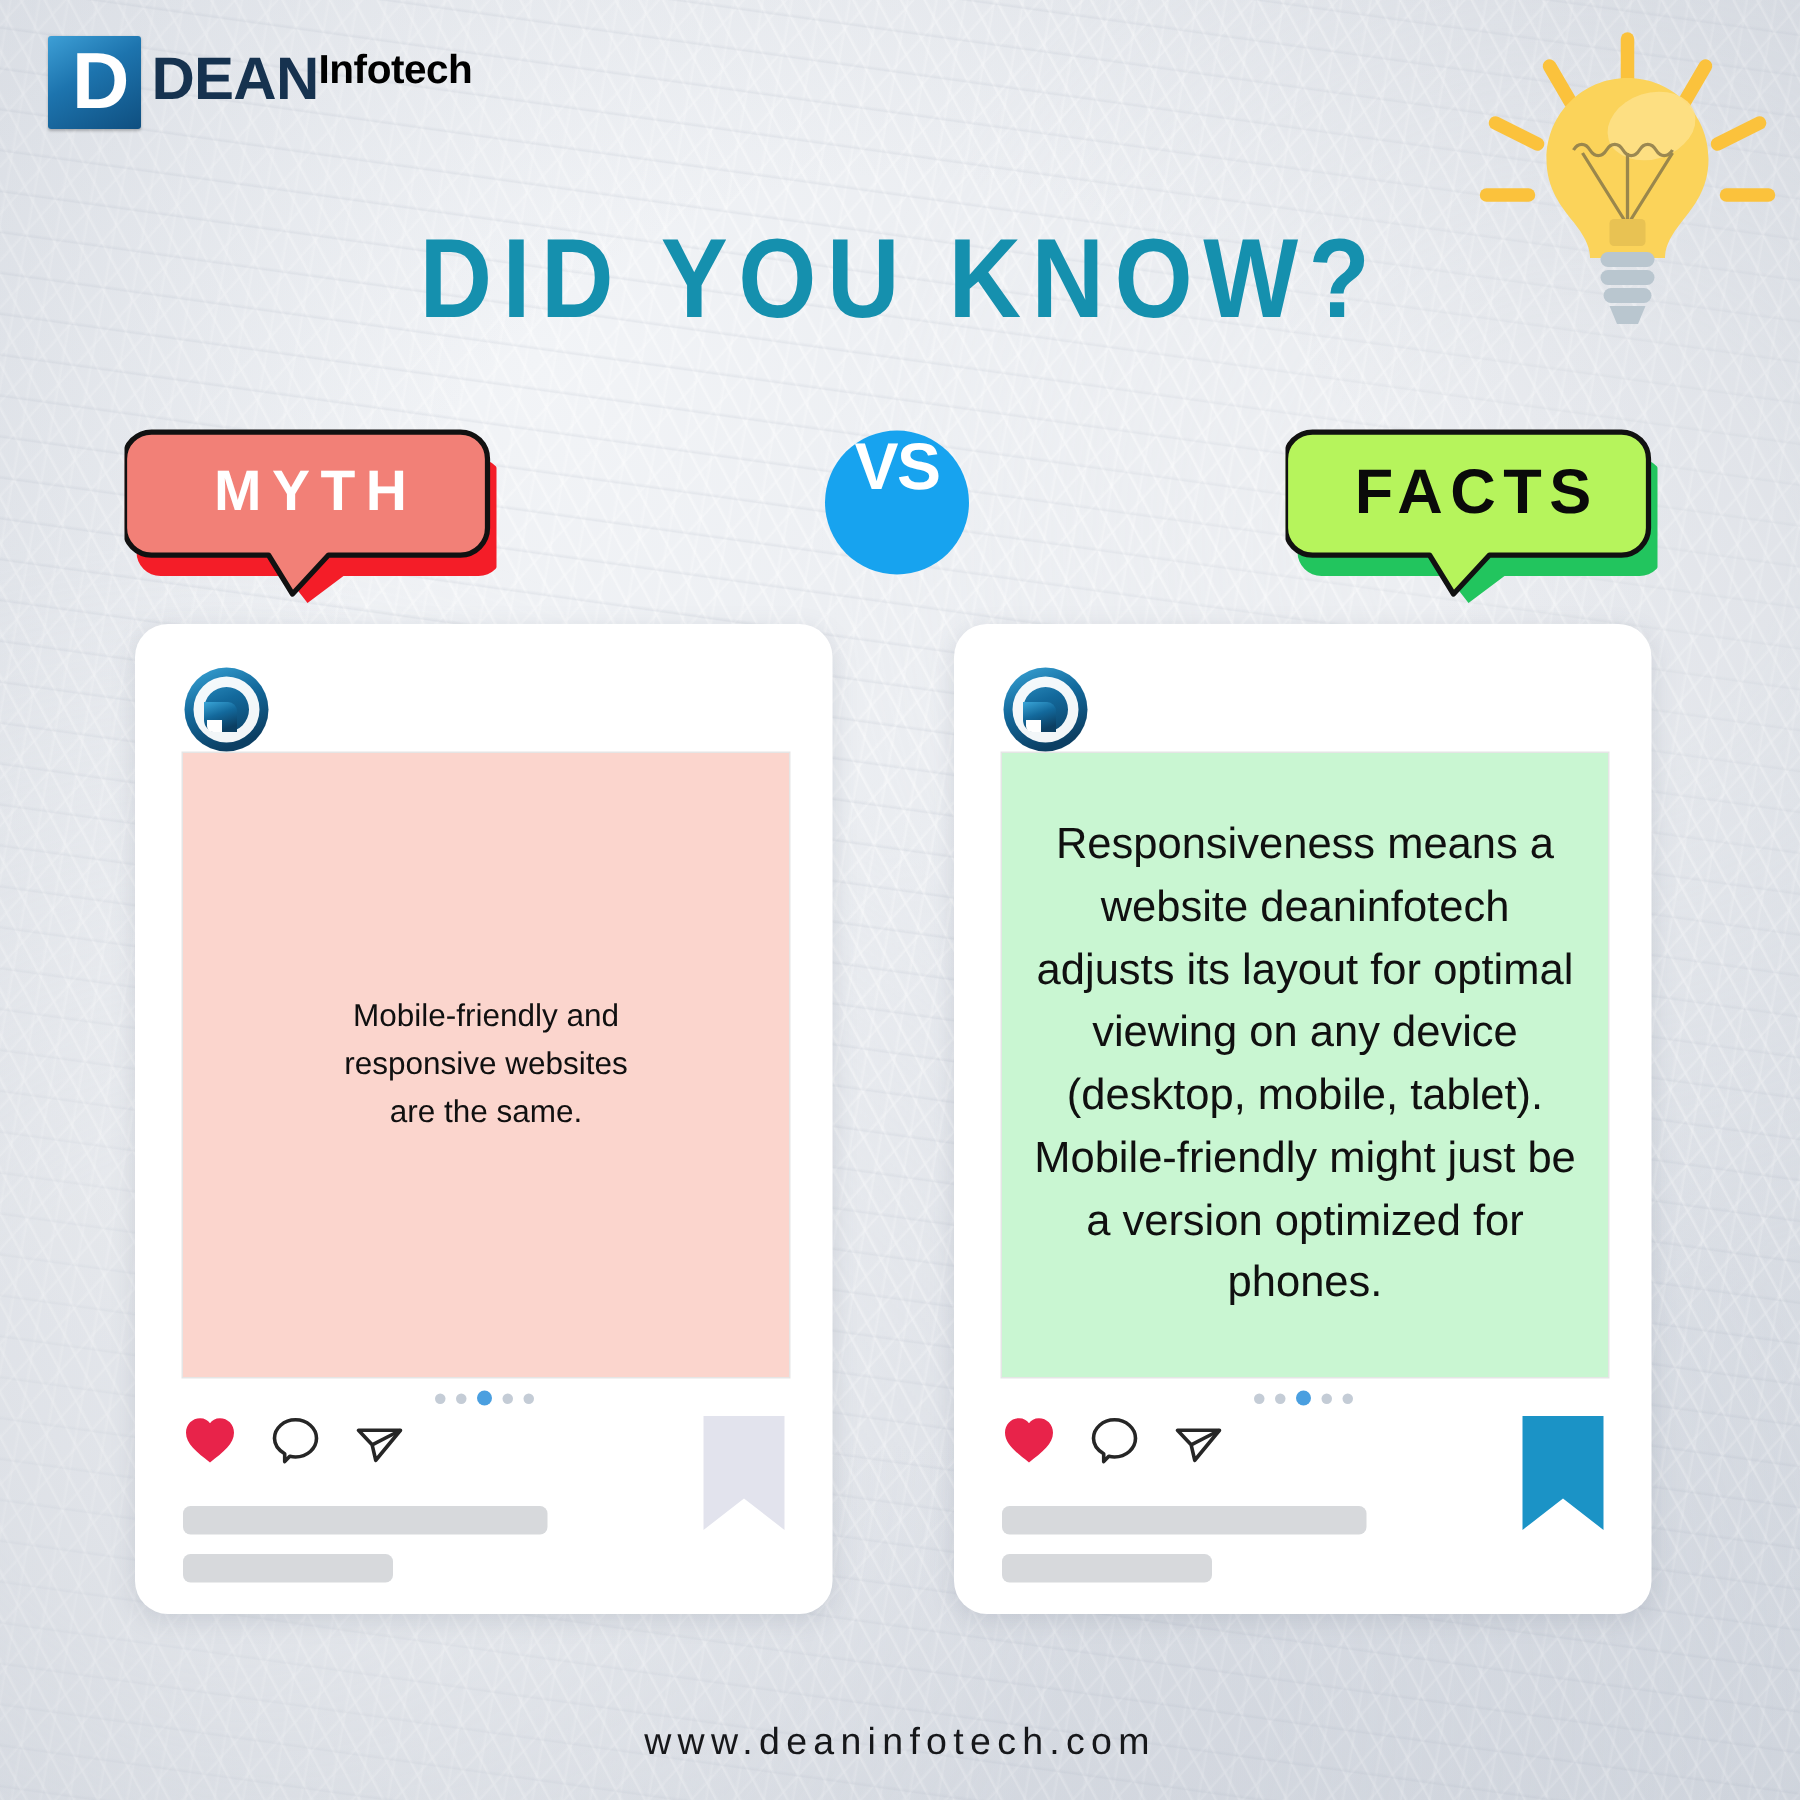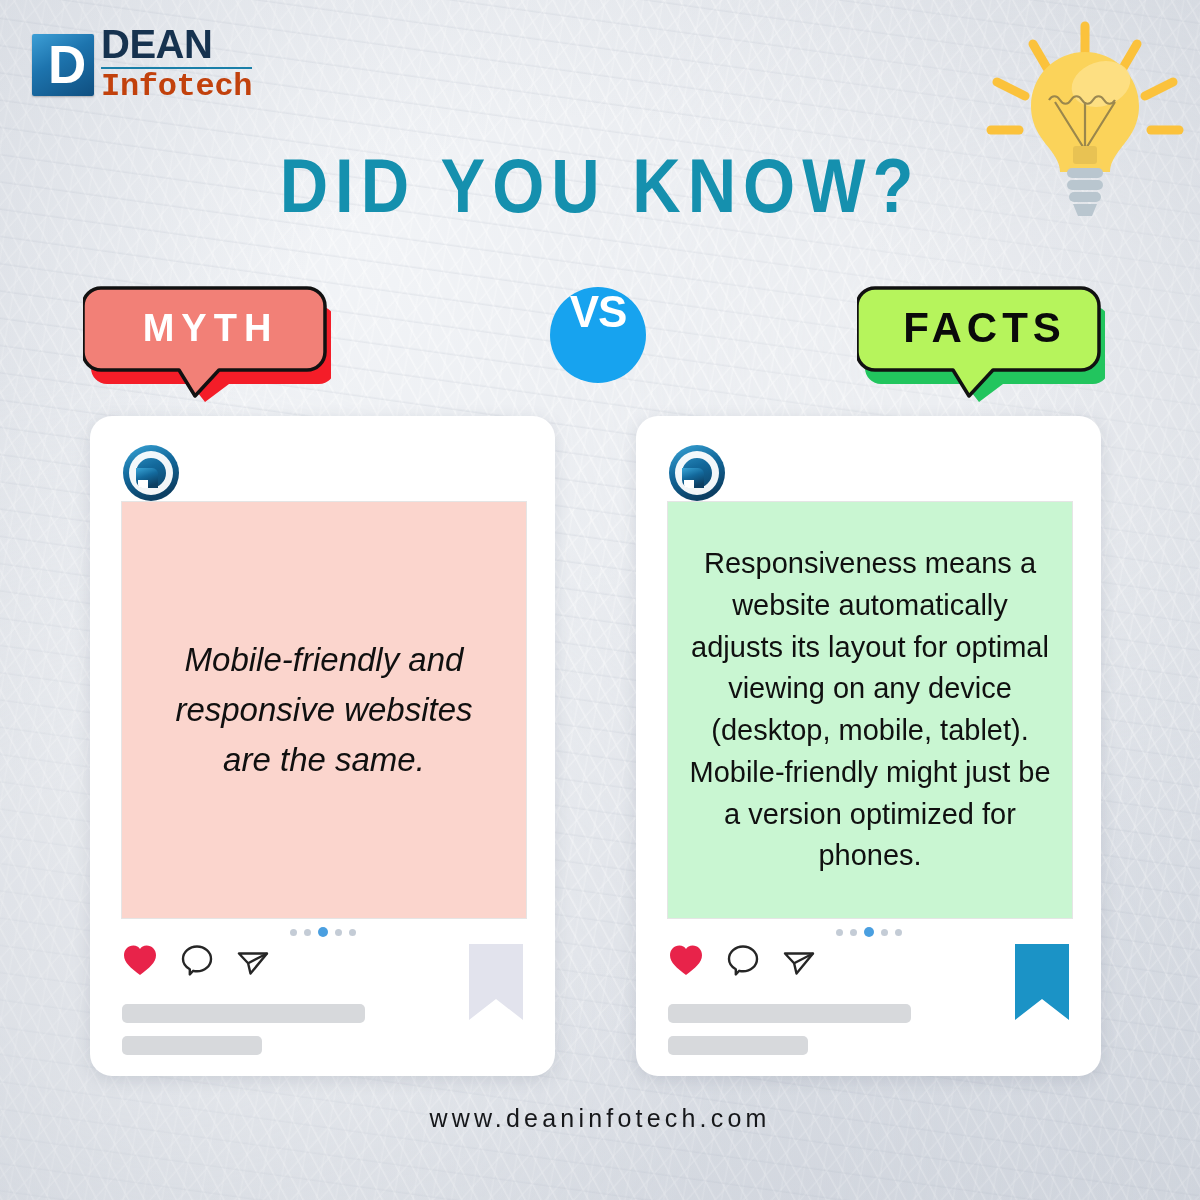--- a/index.html
+++ b/index.html
@@ -106,43 +106,43 @@
     height: 46px;
     color: #fff;
     font-family: "Liberation Sans", sans-serif;
     font-weight: 700;
     font-size: 53px;
     line-height: 46px;
     letter-spacing: -1px;
   }
   .brand-words {
     display: flex;
-    flex-direction: column;
+    flex-direction: row;
     line-height: 1;
     padding-bottom: 2px;
   }
   .brand-dean {
     font-family: "Liberation Sans", sans-serif;
     font-weight: 700;
     font-size: 40px;
     letter-spacing: -.5px;
     color: #16324f;
     padding-bottom: 2px;
   }
   .brand-rule {
     height: 2px;
     background: #1a7fa8;
     margin: 1px 0 2px 0;
   }
   .brand-infotech {
-    font-family: Liberation Mono, monospace;
+    font-family: Liberation Sans, sans-serif;
     font-weight: 700;
-    font-size: 32px;
+    font-size: 27px;
     letter-spacing: -.3px;
-    color: #c2410c;
+    color: #000000;
   }
 
   
   #headline {
     position: absolute;
     left: 0;
     right: 0;
     top: 143px;
     text-align: center;
     font-family: "Liberation Sans", sans-serif;
@@ -248,21 +248,21 @@
   #card-myth  .post-media { background: #fbd5cd; }
   #card-facts .post-media { background: #c9f6d2; }
 
   .post-text {
     text-align: center;
     color: #101010;
     font-family: "Liberation Sans", sans-serif;
     font-weight: 400;
     white-space: pre-line;
   }
-  #card-myth .post-text  { font-size: 33px; line-height: 1.52; font-style: italic; }
+  #card-myth .post-text  { font-size: 21px; line-height: 1.52; }
   #card-facts .post-text { font-size: 29px; line-height: 1.44; }
 
   .carousel-dots {
     position: absolute;
     top: 510px;
     left: 0;
     right: 0;
     display: flex;
     justify-content: center;
     align-items: center;
@@ -308,21 +308,21 @@
     height: 19px;
   }
   .caption-bar.long  { width: 243px; margin-bottom: 13px; }
   .caption-bar.short { width: 140px; }
 
   
   #footer-url {
     position: absolute;
     left: 0;
     right: 0;
-    top: 1104px;
+    top: 1147px;
     text-align: center;
     font-family: "Liberation Sans", sans-serif;
     font-weight: 400;
     font-size: 25px;
     letter-spacing: 4.2px;
     color: #16171a;
   }
 </style>
 </head>
 <body>
@@ -472,21 +472,21 @@
         </defs>
         <circle cx="29" cy="29" r="28" fill="url(#avgF)"></circle>
         <path d="M29 7a22 22 0 1 1 0 44 22 22 0 0 1 0-44zm0 7a15 15 0 1 0 0 30 15 15 0 0 0 0-30z" fill="#ffffff" opacity=".95"></path>
         <path d="M14 24h16a6 6 0 0 1 6 6v14H22a8 8 0 0 1-8-8z" fill="url(#avgF)"></path>
         <path d="M16 36h10v8h-6a4 4 0 0 1-4-4z" fill="#ffffff"></path>
       </svg>
     </div>
 
     <div class="post-media">
       <div class="post-text">Responsiveness means a
-website automatically
+website deaninfotech
 adjusts its layout for optimal
 viewing on any device
 (desktop, mobile, tablet).
 Mobile-friendly might just be
 a version optimized for
 phones.</div>
     </div>
 
     <div class="carousel-dots">
       <span class="dot"></span>

